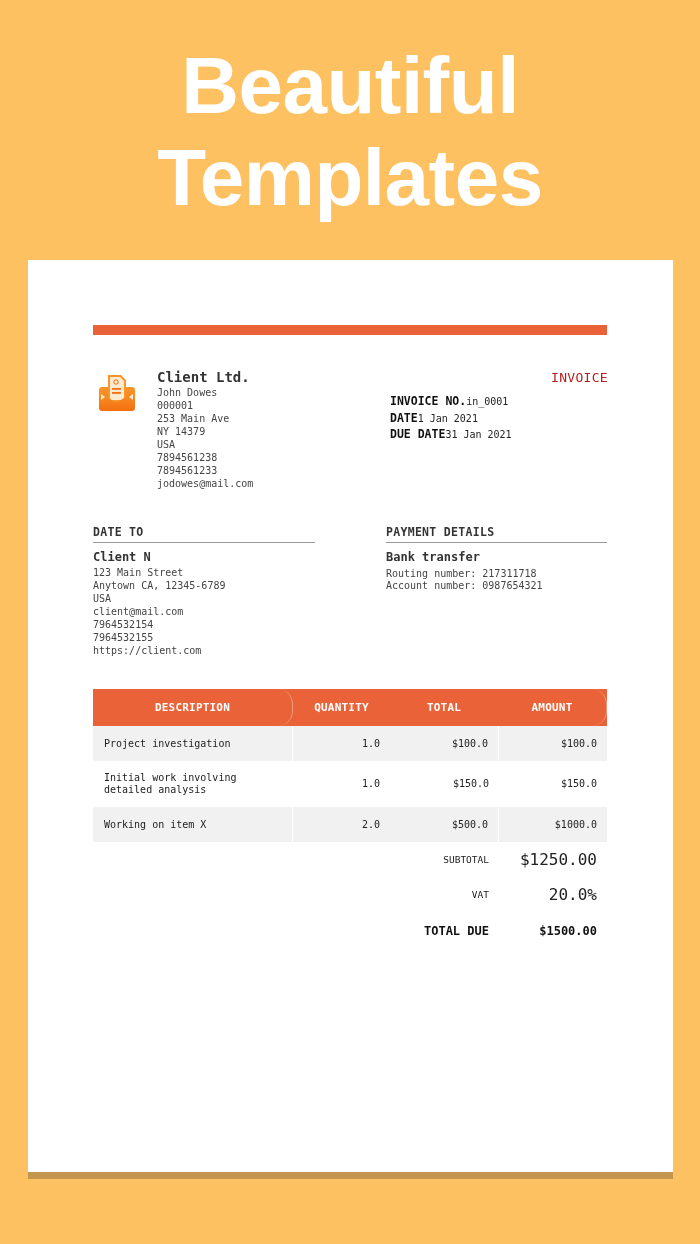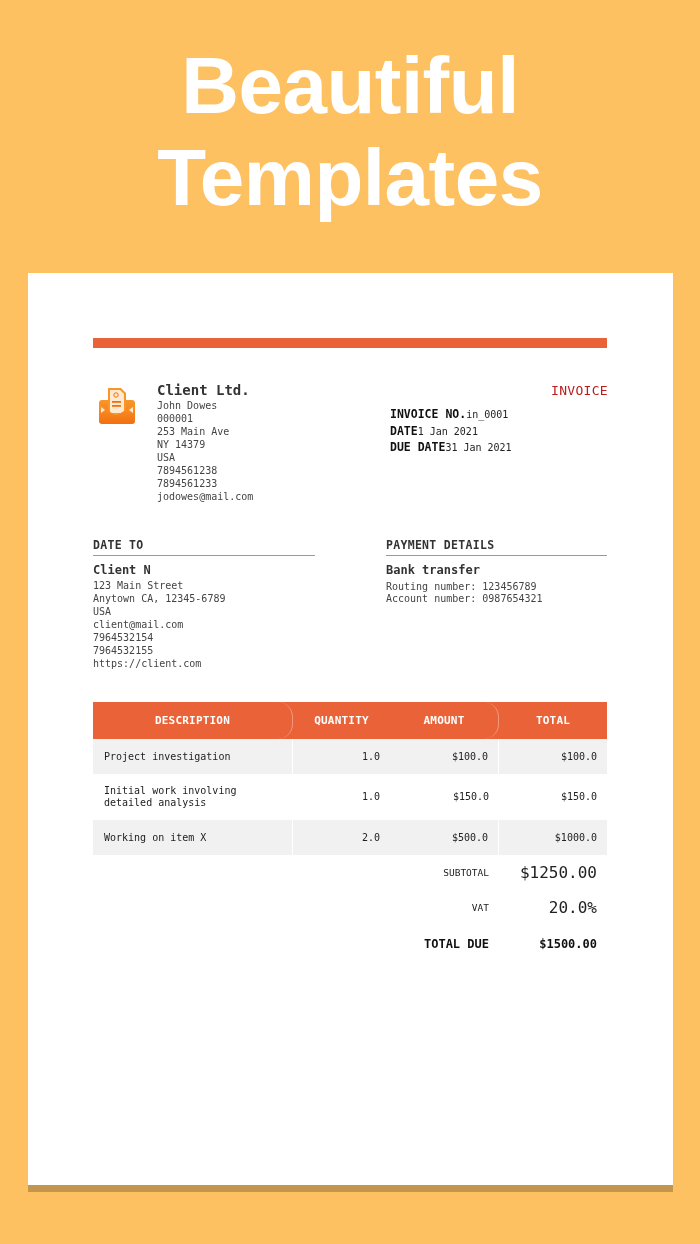--- a/index.html
+++ b/index.html
@@ -18,21 +18,21 @@
     font-family: "Liberation Sans", "DejaVu Sans", sans-serif;
     font-weight: 700;
     font-size: 80px;
     line-height: 92px;
     letter-spacing: -0.5px;
   }
   .hero-title span { display: block; }
 
   .page {
     position: absolute;
-    left: 28px; top: 273px;
+    left: 28px; top: 260px;
     width: 645px; height: 912px;
     background: #ffffff;
     box-shadow: 0 7px 0 0 #c4954d;
     padding-left: 16px;
   }
   .accent-bar {
     position: absolute;
     left: 65px; top: 65px;
     width: 514px; height: 10px;
     background: #ea6238;
@@ -232,30 +232,30 @@
     <div class="section-line">client@mail.com</div>
     <div class="section-line">7964532154</div>
     <div class="section-line">7964532155</div>
     <div class="section-line">https://client.com</div>
   </div>
 
   <div class="section pay">
     <div class="section-title">PAYMENT DETAILS</div>
     <div class="section-rule"></div>
     <div class="section-name">Bank transfer</div>
-    <div class="section-line">Routing number: 123456789</div>
+    <div class="section-line">Routing number: 217311718</div>
     <div class="section-line">Account number: 0987654321</div>
   </div>
 
   <div class="items">
     <div class="thead">
       <div class="th c-desc">DESCRIPTION</div>
       <div class="th c-qty">QUANTITY</div>
+      <div class="th c-tot">TOTAL</div>
       <div class="th c-amt">AMOUNT</div>
-      <div class="th c-tot">TOTAL</div>
     </div>
 
     <div class="trow shaded r1">
       <div class="td c-desc">Project investigation</div>
       <div class="td c-qty">1.0</div>
       <div class="td c-amt">$100.0</div>
       <div class="td c-tot">$100.0</div>
     </div>
     <div class="trow r2">
       <div class="td c-desc">Initial work involving

